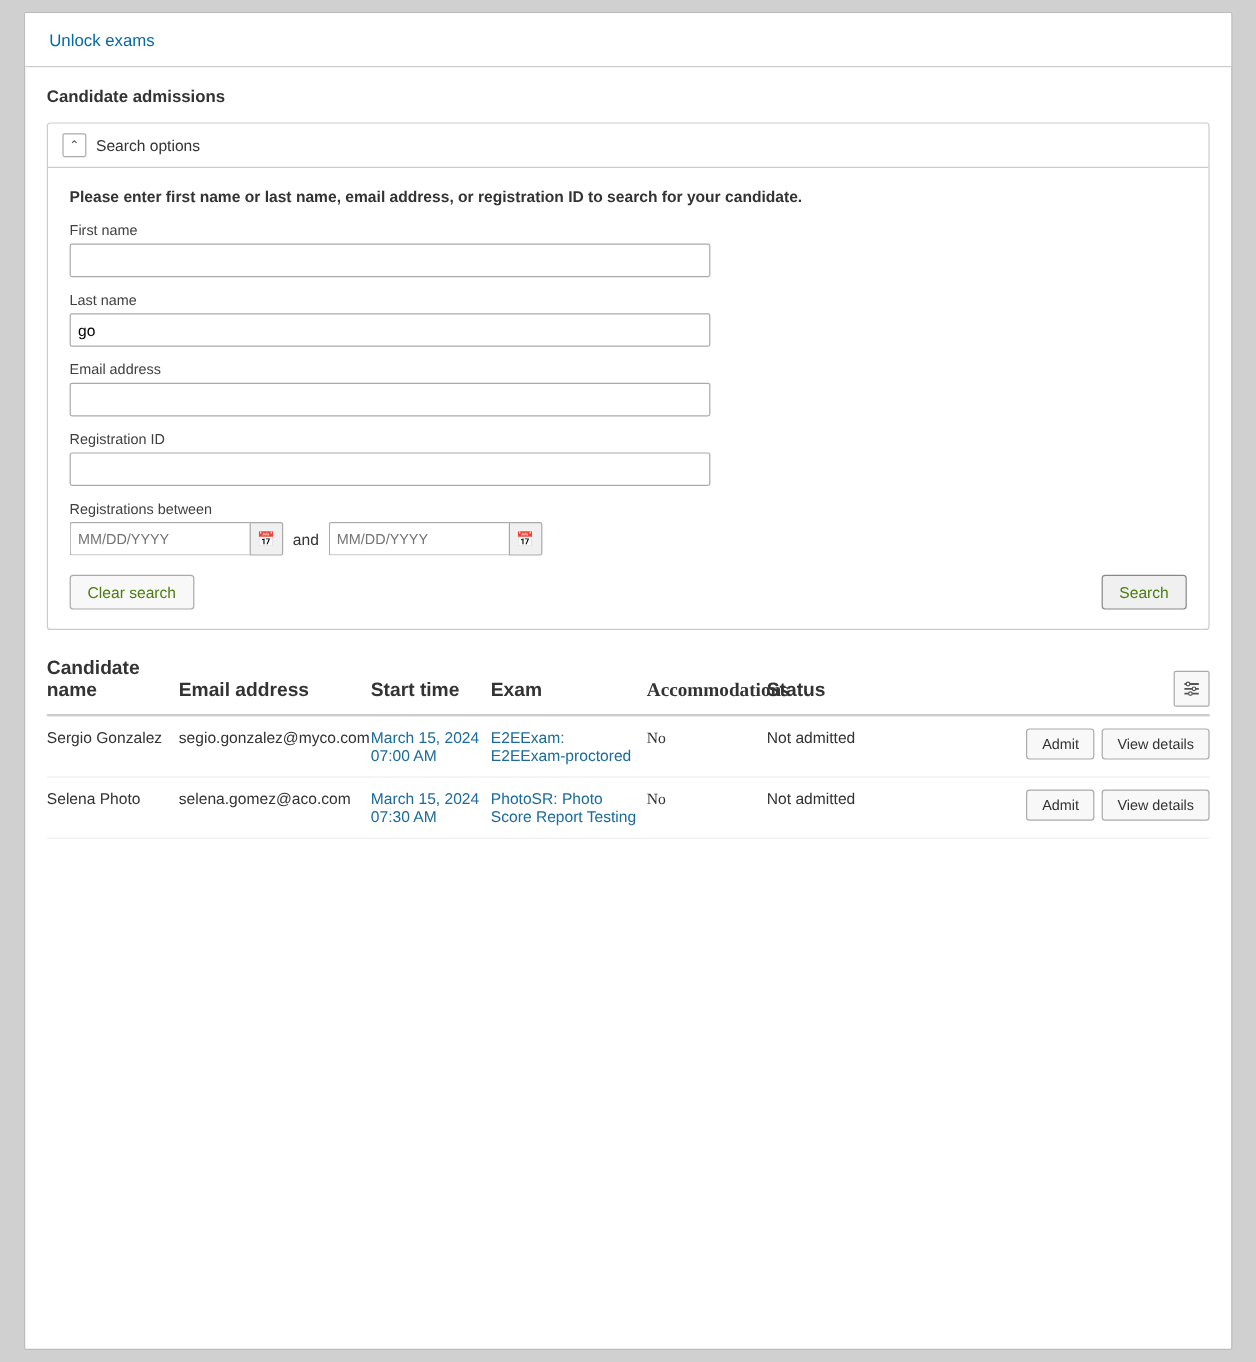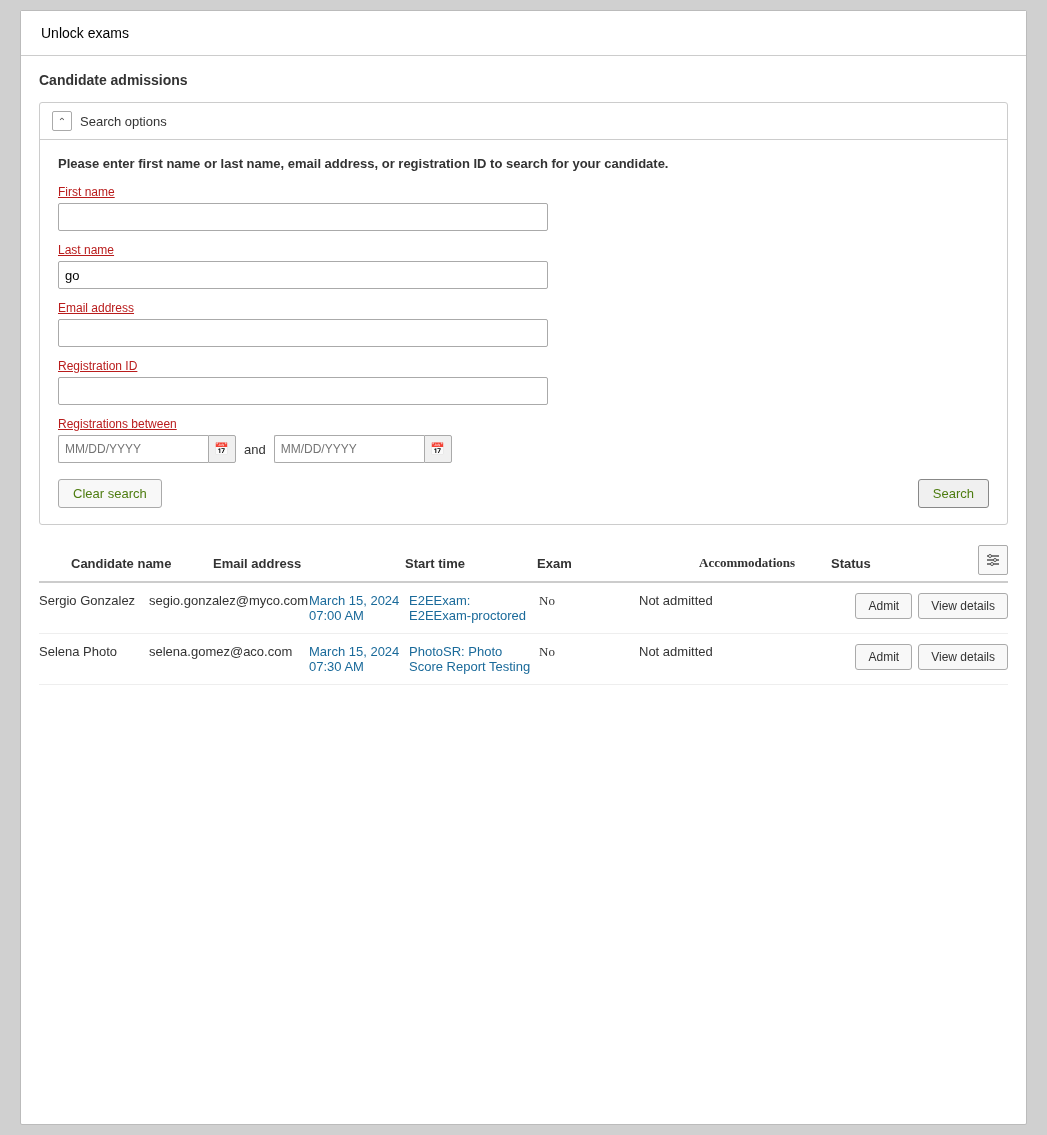--- a/index.html
+++ b/index.html
@@ -34,21 +34,21 @@
       color: #333;
       border-bottom: 3px solid transparent;
       margin-bottom: -1px;
     }
     .tab.active {
       color: #1a6a9a;
       border-bottom: 3px solid #1a6a9a;
       font-weight: normal;
     }
     .tab:not(.active) {
-      color: #000000;
+      color: #0369a1;
     }
     
     .content {
       padding: 16px 18px;
     }
     .section-title {
       font-size: 14px;
       font-weight: bold;
       color: #333;
       margin-bottom: 14px;
@@ -89,26 +89,25 @@
       font-size: 13px;
       font-weight: bold;
       color: #333;
       margin-bottom: 14px;
     }
     .field-group {
       margin-bottom: 12px;
     }
     .field-label {
       font-size: 12px;
-      color: #b91c1c;
+      color: #404040;
       margin-bottom: 4px;
-      text-decoration: underline;
     }
     .field-input {
-      width: 490px;
+      width: 534px;
       height: 28px;
       border: 1px solid #aaa;
       border-radius: 2px;
       padding: 4px 6px;
       font-size: 13px;
       outline: none;
     }
     .date-row {
       display: flex;
       align-items: center;
@@ -177,25 +176,24 @@
       margin-bottom: 0;
     }
     .col-candidate-name { width: 110px; min-width: 110px; }
     .col-email { width: 160px; min-width: 160px; }
     .col-starttime { width: 100px; min-width: 100px; }
     .col-exam { width: 130px; min-width: 130px; }
     .col-accommodations { width: 100px; min-width: 100px; font-family: Liberation Serif, serif; }
     .col-status { width: 110px; min-width: 110px; }
     .col-actions { flex: 1; display: flex; justify-content: flex-end; align-items: center; }
     .th {
-      font-size: 13px;
+      font-size: 16px;
       font-weight: bold;
       color: #333;
       padding: 4px 4px 4px 0;
-      margin-left: 32px;
     }
     
     .filter-row {
       display: flex;
       align-items: center;
       padding: 6px 0;
       border-bottom: 1px solid #ccc;
     }
     .filter-input {
       height: 26px;

